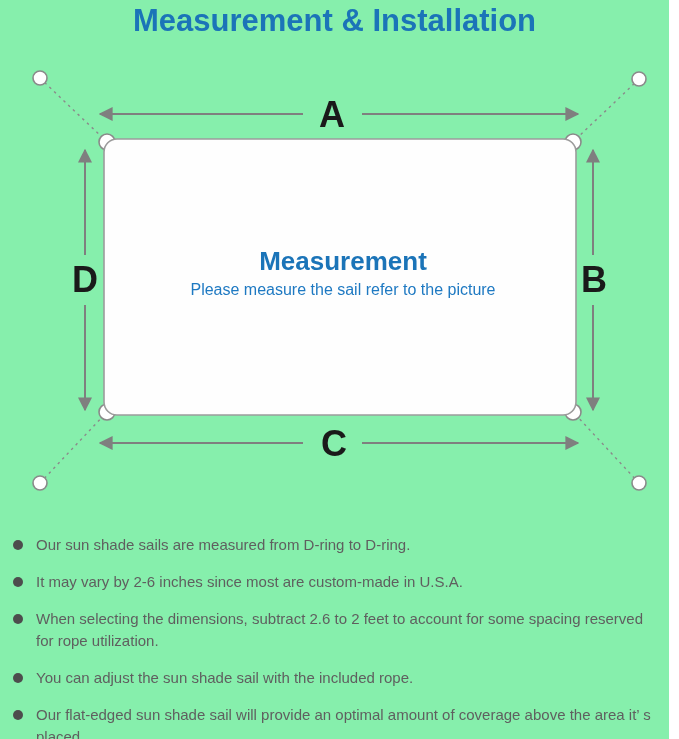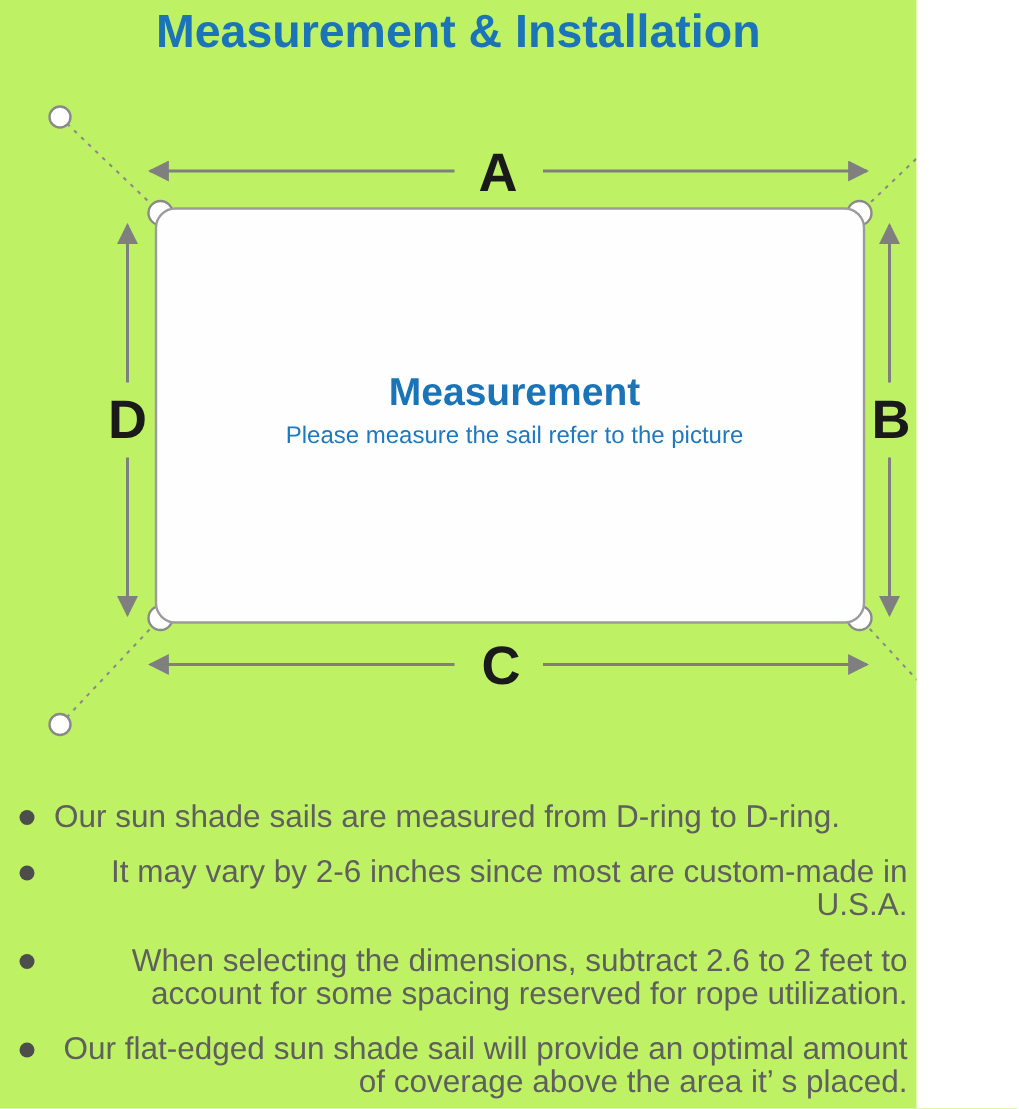--- a/index.html
+++ b/index.html
@@ -3,21 +3,21 @@
 <meta charset="utf-8">
 <style>
   :root{
     --accent-blue:#1b74b8;
     --line-gray:#7f7f7f;
     --sail-gray:#9c9c9c;
     --text-gray:#5f5f5f;
   }
   *{box-sizing:border-box;margin:0;padding:0;}
   body{background:#fff;font-family:"Liberation Sans","DejaVu Sans",sans-serif;}
-  .page{width:611px;height:739px;background:#bef264;overflow:hidden;}
+  .page{width:669px;height:739px;background:#86efac;overflow:hidden;}
   .page-title{
     text-align:center;
     color:var(--accent-blue);
     font-size:31px;
     font-weight:700;
     padding-top:3px;
     height:40px;
     letter-spacing:0px;
   }
   .diagram-wrap{width:679px;height:475px;}
@@ -41,25 +41,24 @@
   }
   .notes{
     list-style:none;
     padding:19px 6px 0 13px;
   }
   .note{
     display:flex;
     align-items:flex-start;
     gap:13px;
     margin-bottom:15px;
-    font-size:21px;
+    font-size:15px;
     line-height:22px;
     color:var(--text-gray);
     max-width:660px;
-    text-align:right;
   }
   .dot{
     flex:none;
     width:10px;height:10px;
     border-radius:50%;
     background:#4d4d4d;
     margin-top:6px;
   }
 </style>
 </head>
@@ -124,17 +123,21 @@
     <li class="note">
       <span class="dot"></span>
       <span>It may vary by 2-6 inches since most are custom-made in U.S.A.</span>
     </li>
     <li class="note">
       <span class="dot"></span>
       <span>When selecting the dimensions, subtract 2.6 to 2 feet to account for some spacing reserved for rope utilization.</span>
     </li>
     <li class="note">
       <span class="dot"></span>
+      <span>You can adjust the sun shade sail with the included rope.</span>
+    </li>
+    <li class="note">
+      <span class="dot"></span>
       <span>Our flat-edged sun shade sail will provide an optimal amount of coverage above the area it’ s placed.</span>
     </li>
   </ul>
 
 </div>
 
 </body></html>

